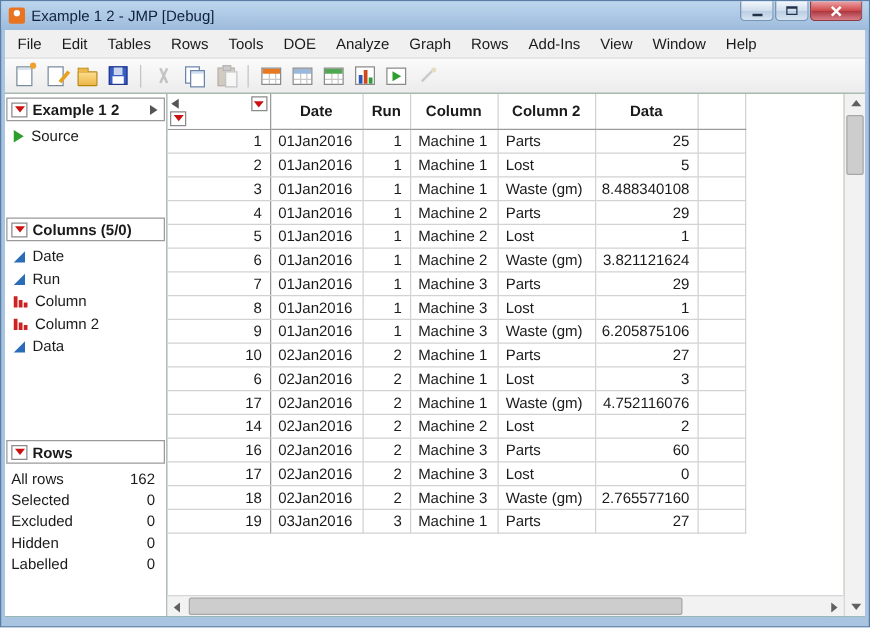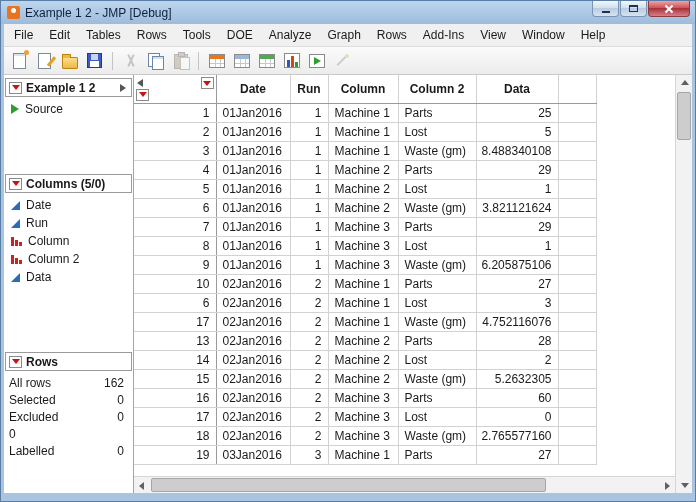--- a/index.html
+++ b/index.html
@@ -274,20 +274,21 @@
             </div>
             <div class="stat-row">
               <span class="stat-label">Selected</span>
               <span class="stat-value">0</span>
             </div>
             <div class="stat-row">
               <span class="stat-label">Excluded</span>
               <span class="stat-value">0</span>
             </div>
             <div class="stat-row">
+              <span class="stat-label">Hidden</span>
               <span class="stat-value">0</span>
             </div>
             <div class="stat-row">
               <span class="stat-label">Labelled</span>
               <span class="stat-value">0</span>
             </div>
           </div>
       </div>
     </div>
 
@@ -424,44 +425,26 @@
             <tr class="grid-row">
               <td class="cell align-num">17</td>
               <td class="cell align-left">02Jan2016</td>
               <td class="cell align-right">2</td>
               <td class="cell align-left">Machine 1</td>
               <td class="cell align-left">Waste (gm)</td>
               <td class="cell align-right">4.752116076</td>
               <td class="cell align-empty"></td>
             </tr>
             <tr class="grid-row">
-              <td class="cell align-num">13</td>
-              <td class="cell align-left">02Jan2016</td>
-              <td class="cell align-right">2</td>
-              <td class="cell align-left">Machine 2</td>
-              <td class="cell align-left">Parts</td>
-              <td class="cell align-right">28</td>
-              <td class="cell align-empty"></td>
-            </tr>
-            <tr class="grid-row">
               <td class="cell align-num">14</td>
               <td class="cell align-left">02Jan2016</td>
               <td class="cell align-right">2</td>
               <td class="cell align-left">Machine 2</td>
               <td class="cell align-left">Lost</td>
               <td class="cell align-right">2</td>
-              <td class="cell align-empty"></td>
-            </tr>
-            <tr class="grid-row">
-              <td class="cell align-num">15</td>
-              <td class="cell align-left">02Jan2016</td>
-              <td class="cell align-right">2</td>
-              <td class="cell align-left">Machine 2</td>
-              <td class="cell align-left">Waste (gm)</td>
-              <td class="cell align-right">5.2632305</td>
               <td class="cell align-empty"></td>
             </tr>
             <tr class="grid-row">
               <td class="cell align-num">16</td>
               <td class="cell align-left">02Jan2016</td>
               <td class="cell align-right">2</td>
               <td class="cell align-left">Machine 3</td>
               <td class="cell align-left">Parts</td>
               <td class="cell align-right">60</td>
               <td class="cell align-empty"></td>

